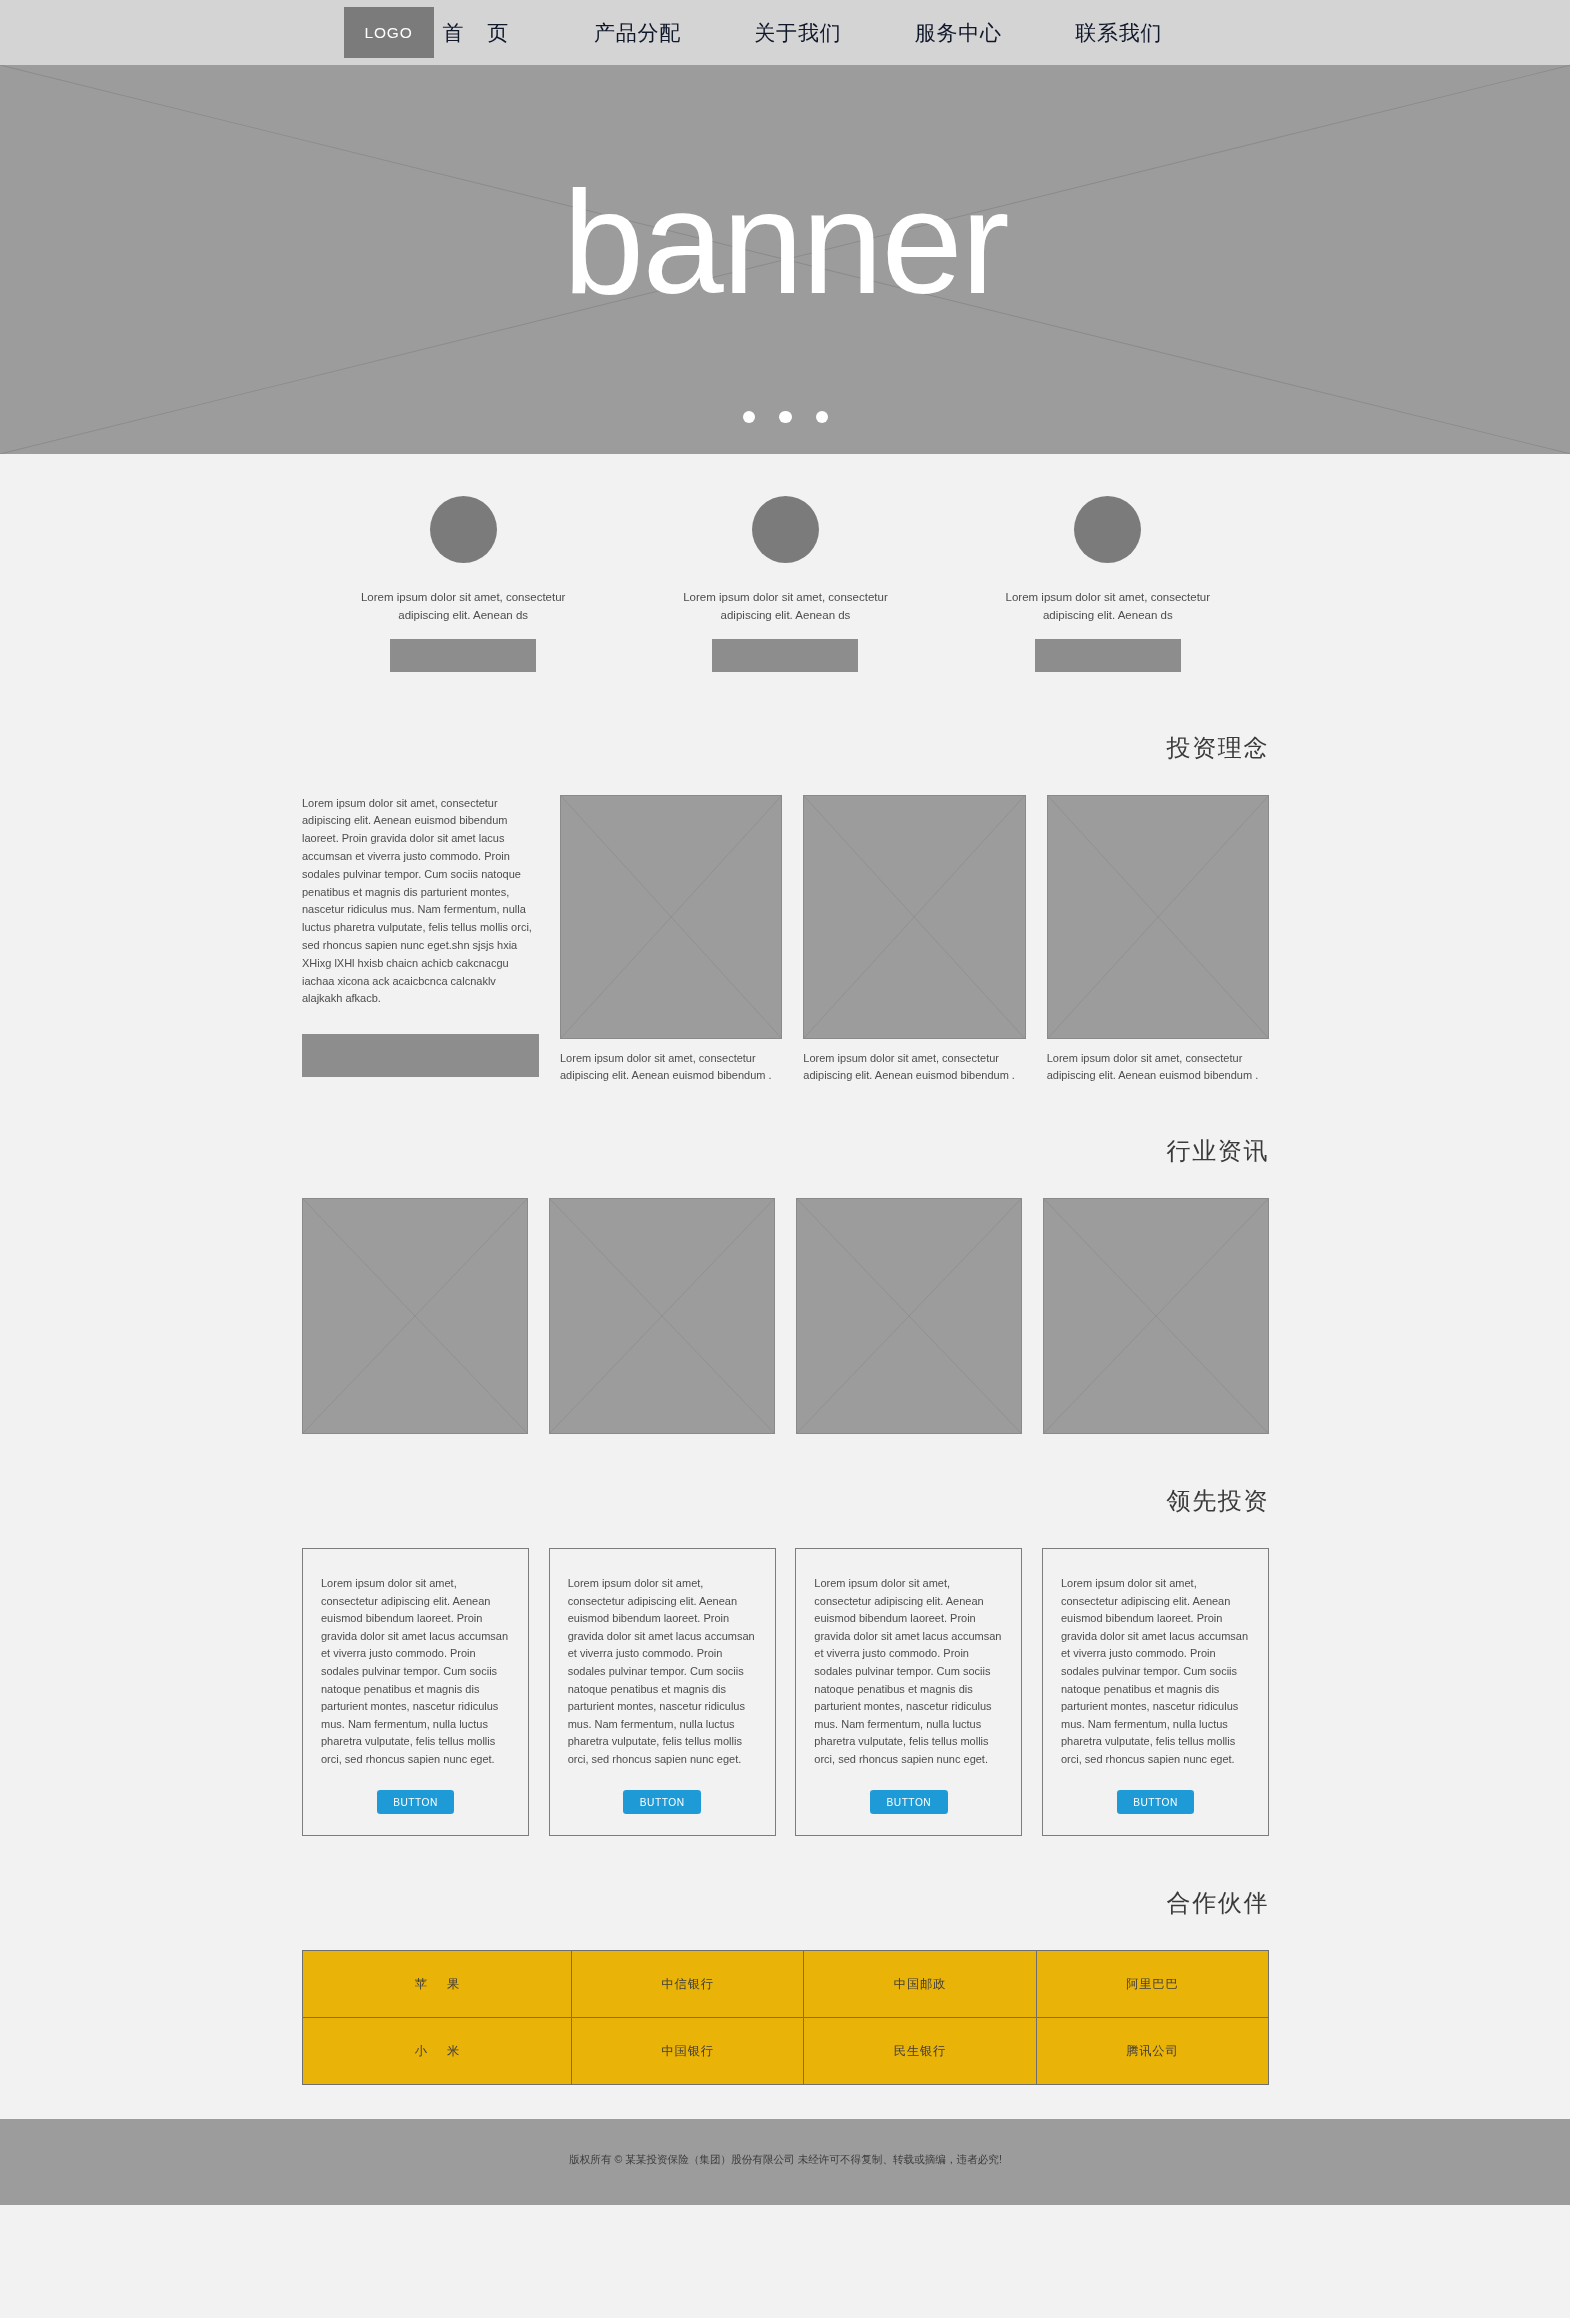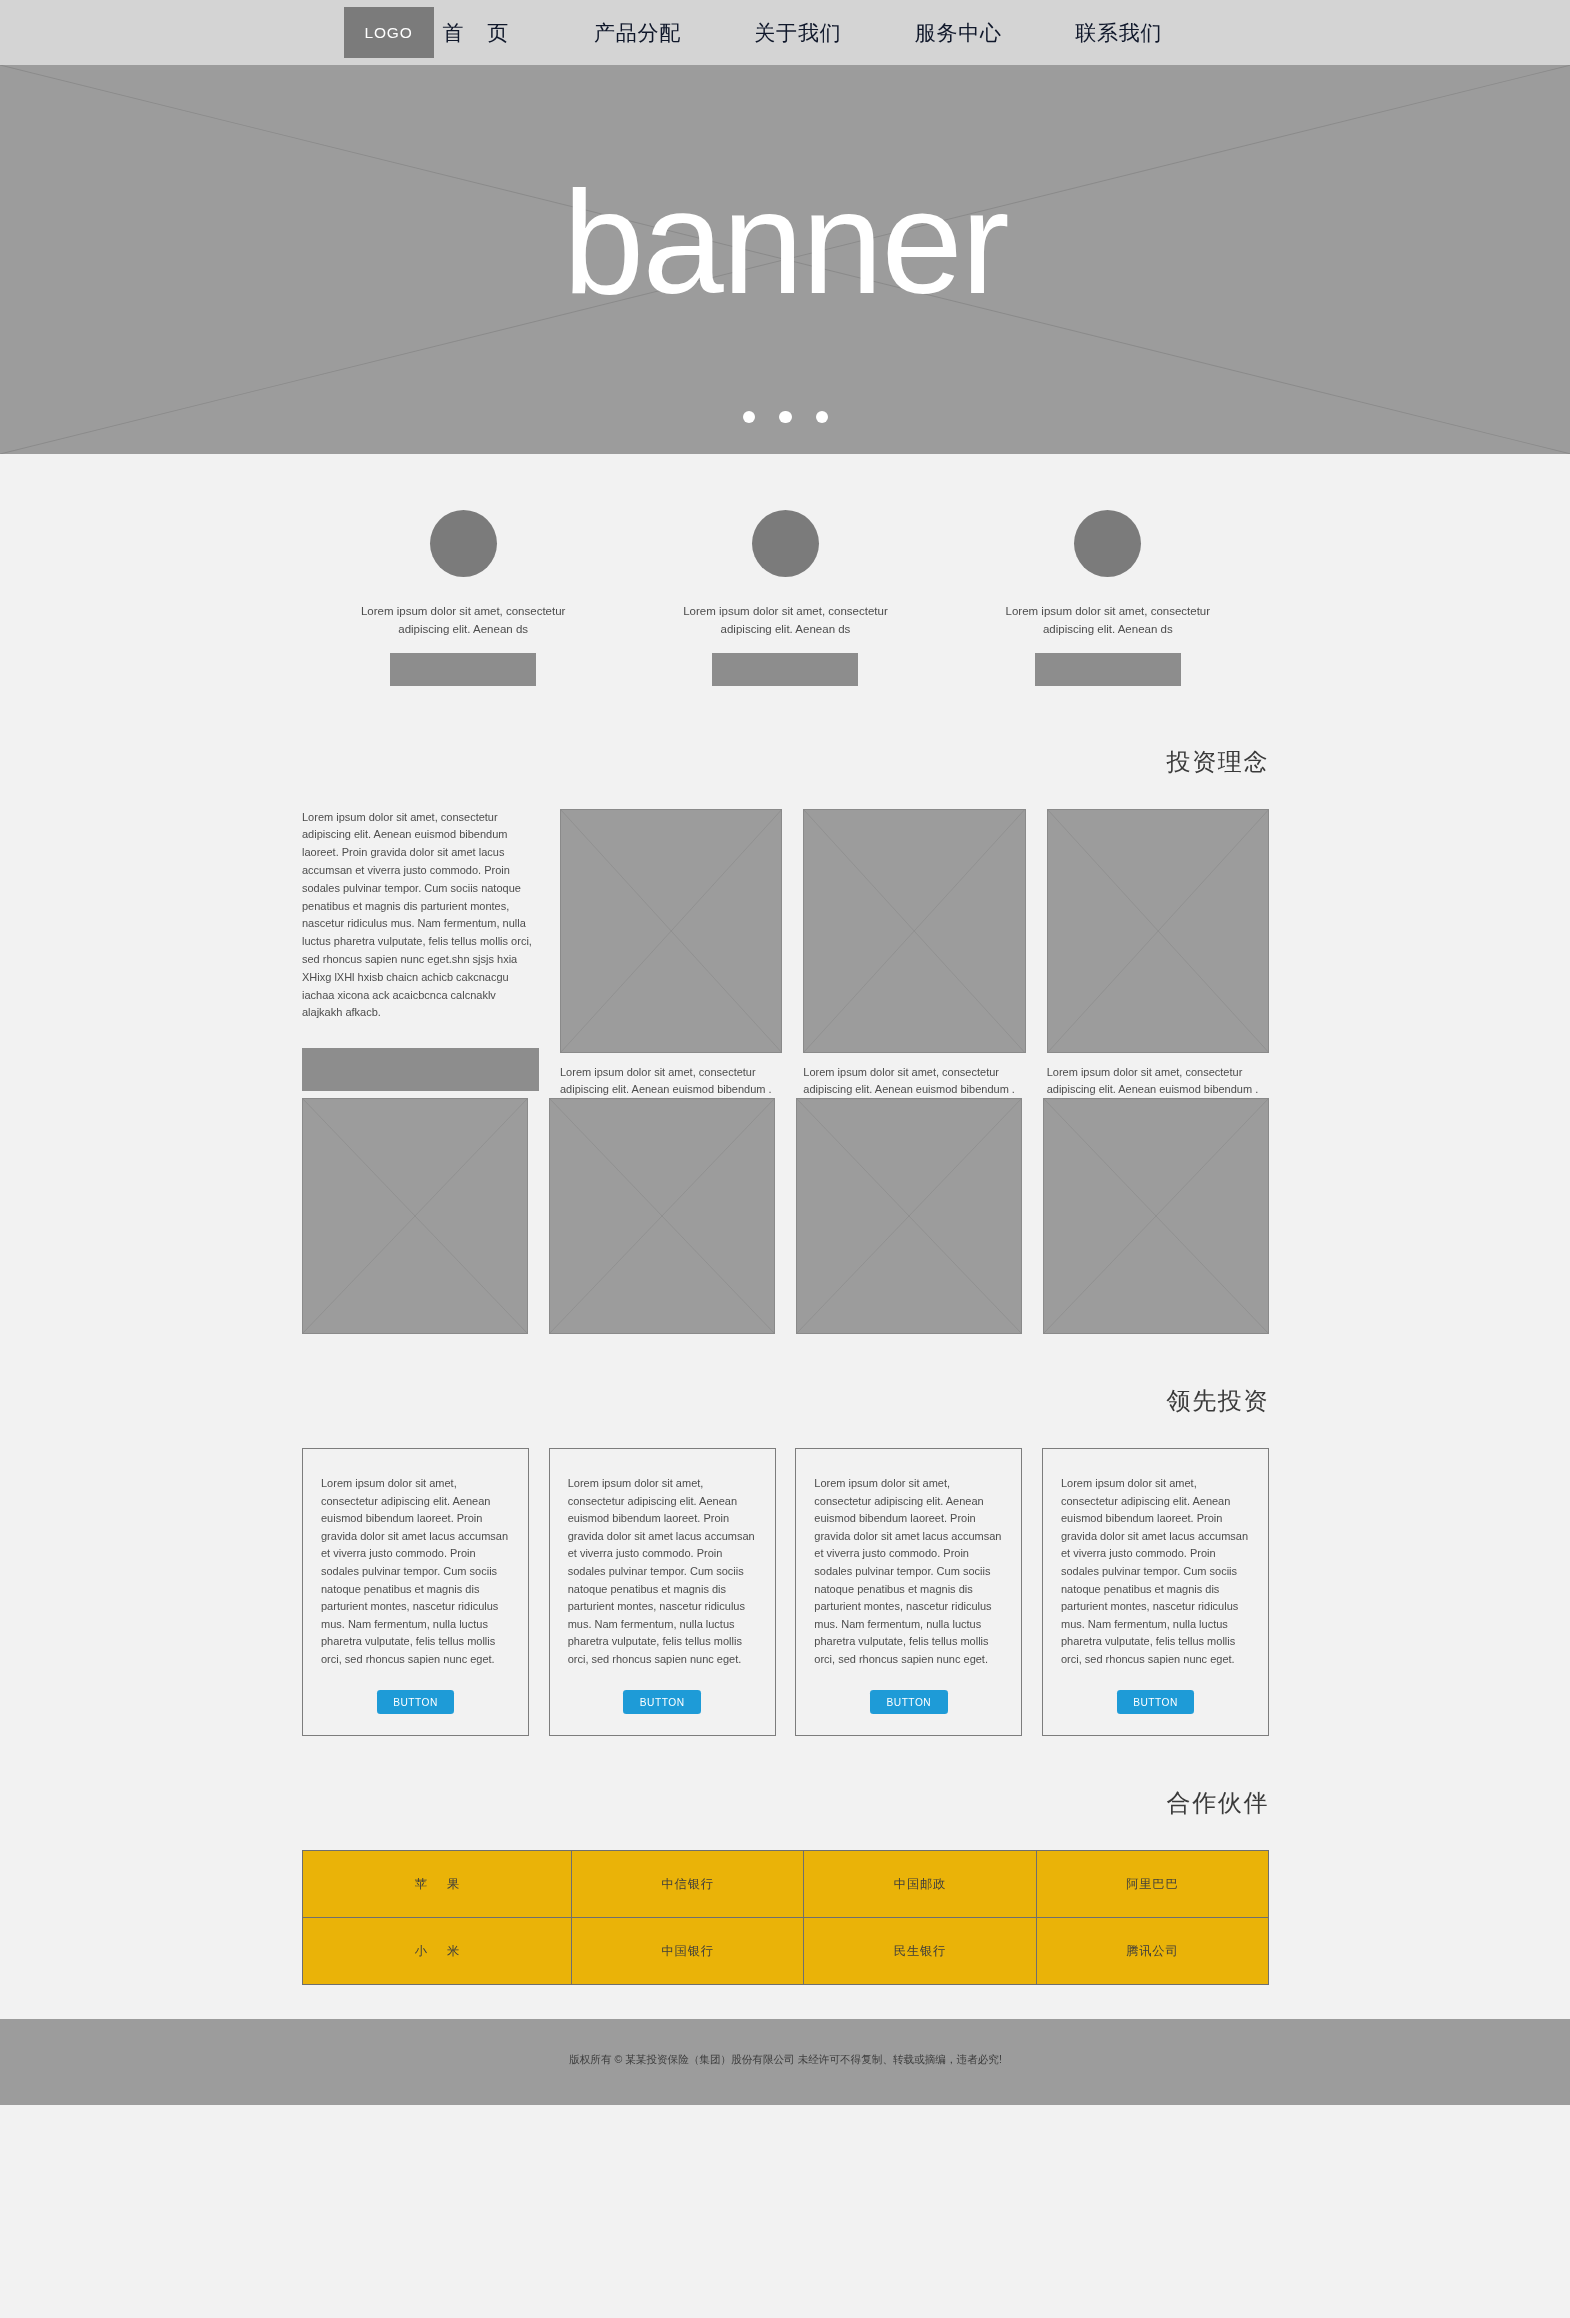--- a/index.html
+++ b/index.html
@@ -86,21 +86,21 @@
     width:12.3px; height:12.3px; border-radius:50%;
     background:#ffffff; cursor:pointer;
   }
 
   
   .wrap { width:967px; margin:0 auto; }
 
   
   .features {
     display:flex;
-    padding-top:56px;
+    padding-top:42px;
     padding-bottom:8.2px;
   }
   .feature { flex:1; display:flex; flex-direction:column; align-items:center; }
   .feature-circle {
     width:67px; height:67px; border-radius:50%;
     background:#7b7b7b;
   }
   .feature-text {
     margin-top:26px;
     font-size:11.5px;
@@ -315,20 +315,21 @@
               <line x1="100" y1="0" x2="0" y2="100" stroke="#7d7d7d" stroke-width="0.35" vector-effect="non-scaling-stroke"></line>
             </svg>
           </div>
           <div class="idea-caption">Lorem ipsum dolor sit amet, consectetur adipiscing elit. Aenean euismod bibendum .</div>
         </div>
       </div>
     </div>
   </div>
 
   <div class="wrap">
+    <h2 class="sec-title">行业资讯</h2>
     <div class="news-row">
       <div class="news-item">
         <div class="ph">
           <svg preserveAspectRatio="none" viewBox="0 0 100 100">
             <line x1="0" y1="0" x2="100" y2="100" stroke="#7d7d7d" stroke-width="0.35" vector-effect="non-scaling-stroke"></line>
             <line x1="100" y1="0" x2="0" y2="100" stroke="#7d7d7d" stroke-width="0.35" vector-effect="non-scaling-stroke"></line>
           </svg>
         </div>
       </div>
       <div class="news-item">

